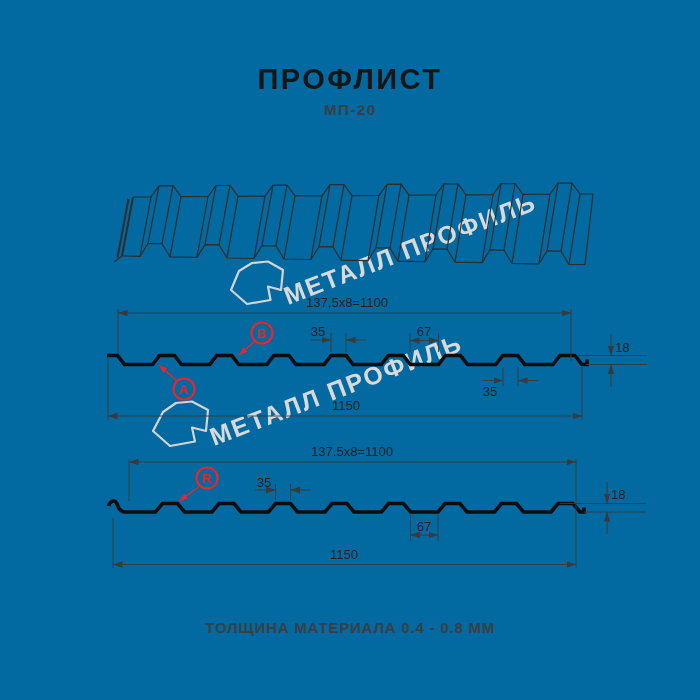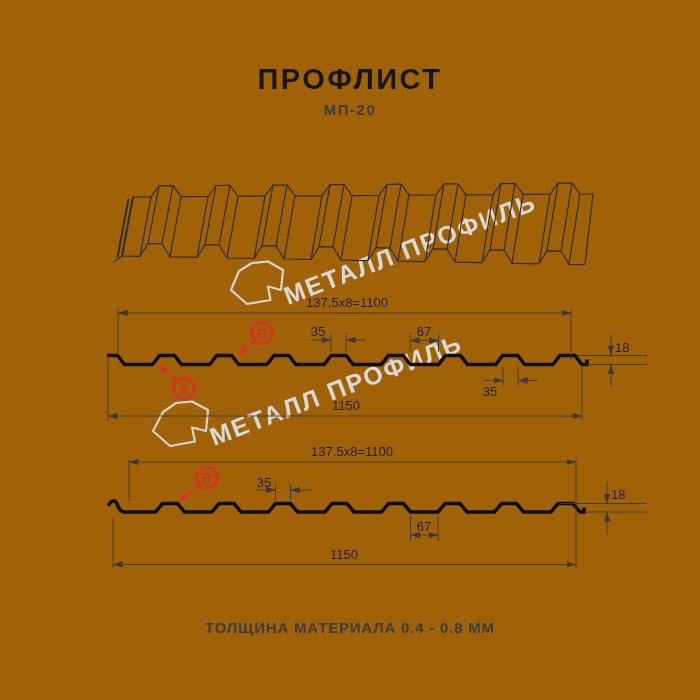--- a/index.html
+++ b/index.html
@@ -1,16 +1,16 @@
 <!DOCTYPE html>
 <html><head>
 <meta charset="utf-8">
 <style>
   html,body{margin:0;padding:0;background:#ffffff;}
-  .page{position:relative;width:700px;height:700px;background:#a16207;overflow:hidden;
+  .page{position:relative;width:700px;height:700px;background:#0369a1;overflow:hidden;
         font-family:"Liberation Sans",sans-serif;}
   svg{display:block}
   .title{font-family:"Liberation Sans",sans-serif;font-weight:bold;font-size:29px;
          letter-spacing:2.5px;fill:#161616;}
   .subtitle{font-family:"Liberation Sans",sans-serif;font-weight:bold;font-size:15px;
          letter-spacing:1.5px;fill:#3d3d3d;}
   .footer-note{font-family:"Liberation Sans",sans-serif;font-weight:bold;font-size:15px;
          letter-spacing:0.8px;fill:#3d3d3d;}
   .dim-text{font-family:"Liberation Sans",sans-serif;font-size:13px;fill:#222;}
   .wm-text{font-family:"Liberation Sans",sans-serif;font-weight:bold;font-size:25px;

